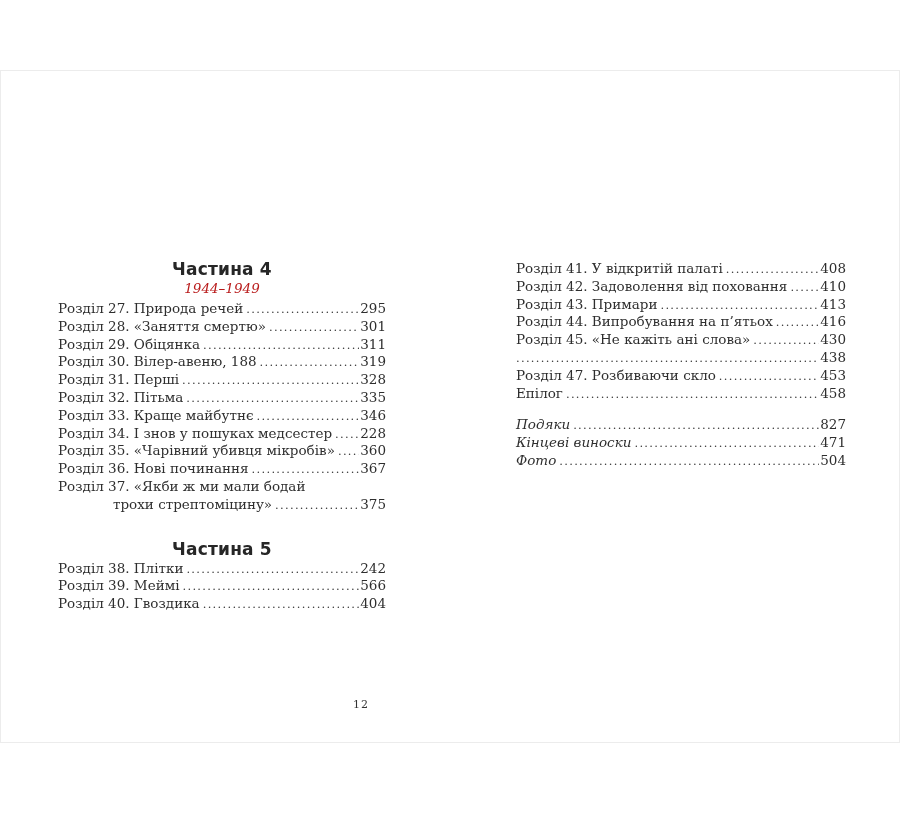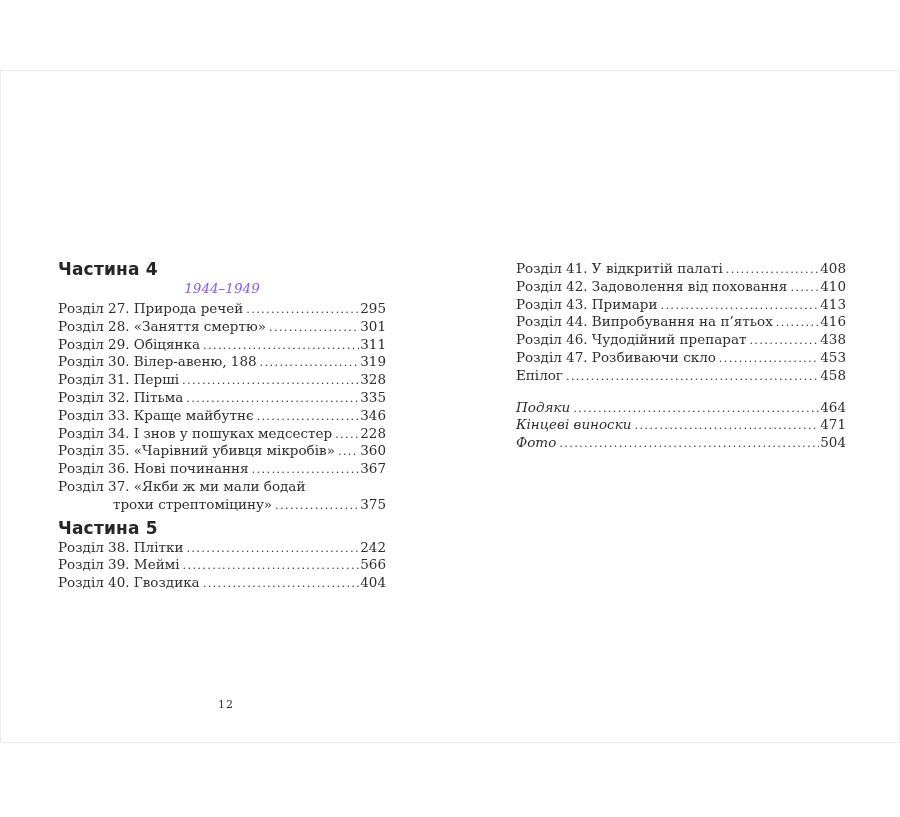--- a/index.html
+++ b/index.html
@@ -28,32 +28,32 @@
   }
   .col-left  { left: 57px;  top: 189px; width: 328px; }
   .col-right { left: 515px; top: 189px; width: 330px; }
 
   .part-heading {
     margin: 0 0 2px 0;
     font-family: "DejaVu Sans", "Liberation Sans", sans-serif;
     font-weight: 700;
     font-size: 17px;
     line-height: 18px;
-    text-align: left;
+    text-align: center;
     color: #262626;
     letter-spacing: .2px;
   }
-  .part-heading.mt { margin-top: 5px; }
+  .part-heading.mt { margin-top: 26px; }
   .part-dates {
     margin: 0 0 4px 0;
     font-style: italic;
     font-size: 13.5px;
     line-height: 16px;
     text-align: center;
-    color: #8b5cf6;
+    color: #b91c1c;
   }
   .row {
     display: flex;
     align-items: baseline;
     height: 17.8px;
     line-height: 17.8px;
   }
   .row .t  { white-space: nowrap; padding-right: 3px; }
   .row .pg { white-space: nowrap; padding-left: 1px; }
   .leader {
@@ -66,24 +66,24 @@
     content: "........................................................................................................................................";
     font-size: 11.5px;
     letter-spacing: 1.3px;
     color: #3b3b3b;
   }
   .row-cont { padding-left: 55px; }
   .back-matter { margin-top: 14px; }
   .back-matter .t { font-style: italic; }
   .page-num {
     position: absolute;
-    left: 61px;
+    left: 40px;
     top: 627px;
     width: 328px;
-    text-align: center;
+    text-align: right;
     font-family: "DejaVu Serif", "Liberation Serif", serif;
     font-size: 11px;
     letter-spacing: 1px;
     color: #333333;
   }
 </style>
 </head>
 <body>
 
 <div class="sheet">
@@ -185,40 +185,44 @@
       <span class="t">Розділ 43. Примари</span>
       <span class="leader"></span>
       <span class="pg">413</span>
     </div>
     <div class="row">
       <span class="t">Розділ 44. Випробування на п’ятьох</span>
       <span class="leader"></span>
       <span class="pg">416</span>
     </div>
     <div class="row">
-      <span class="t">Розділ 46. Чудодійний препарат</span>
+      <span class="t">Розділ 45. «Не кажіть ані слова»</span>
+      <span class="leader"></span>
+      <span class="pg">430</span>
+    </div>
+    <div class="row">
       <span class="leader"></span>
       <span class="pg">438</span>
     </div>
     <div class="row">
       <span class="t">Розділ 47. Розбиваючи скло</span>
       <span class="leader"></span>
       <span class="pg">453</span>
     </div>
     <div class="row">
       <span class="t">Епілог</span>
       <span class="leader"></span>
       <span class="pg">458</span>
     </div>
 
     <div class="back-matter">
       <div class="row">
         <span class="t">Подяки</span>
         <span class="leader"></span>
-        <span class="pg">464</span>
+        <span class="pg">827</span>
       </div>
       <div class="row">
         <span class="t">Кінцеві виноски</span>
         <span class="leader"></span>
         <span class="pg">471</span>
       </div>
       <div class="row">
         <span class="t">Фото</span>
         <span class="leader"></span>
         <span class="pg">504</span>

